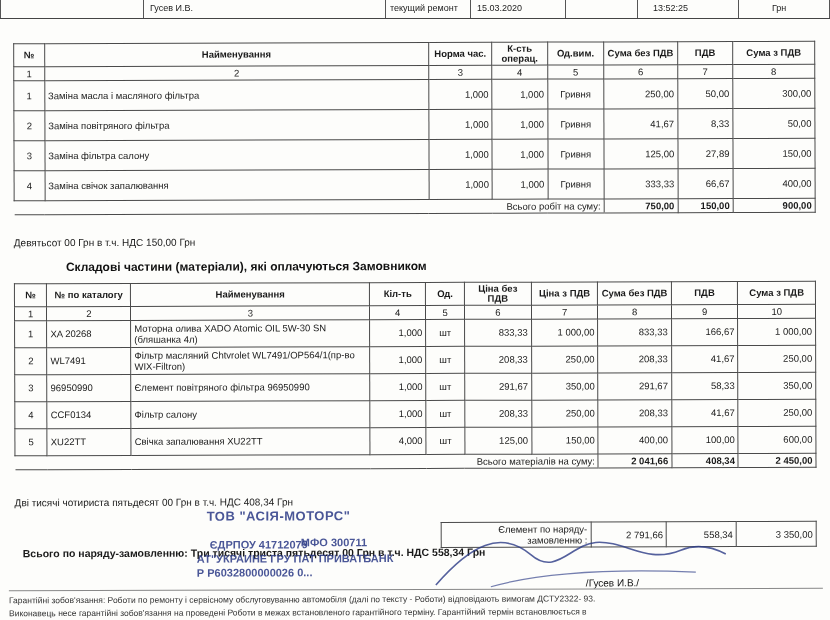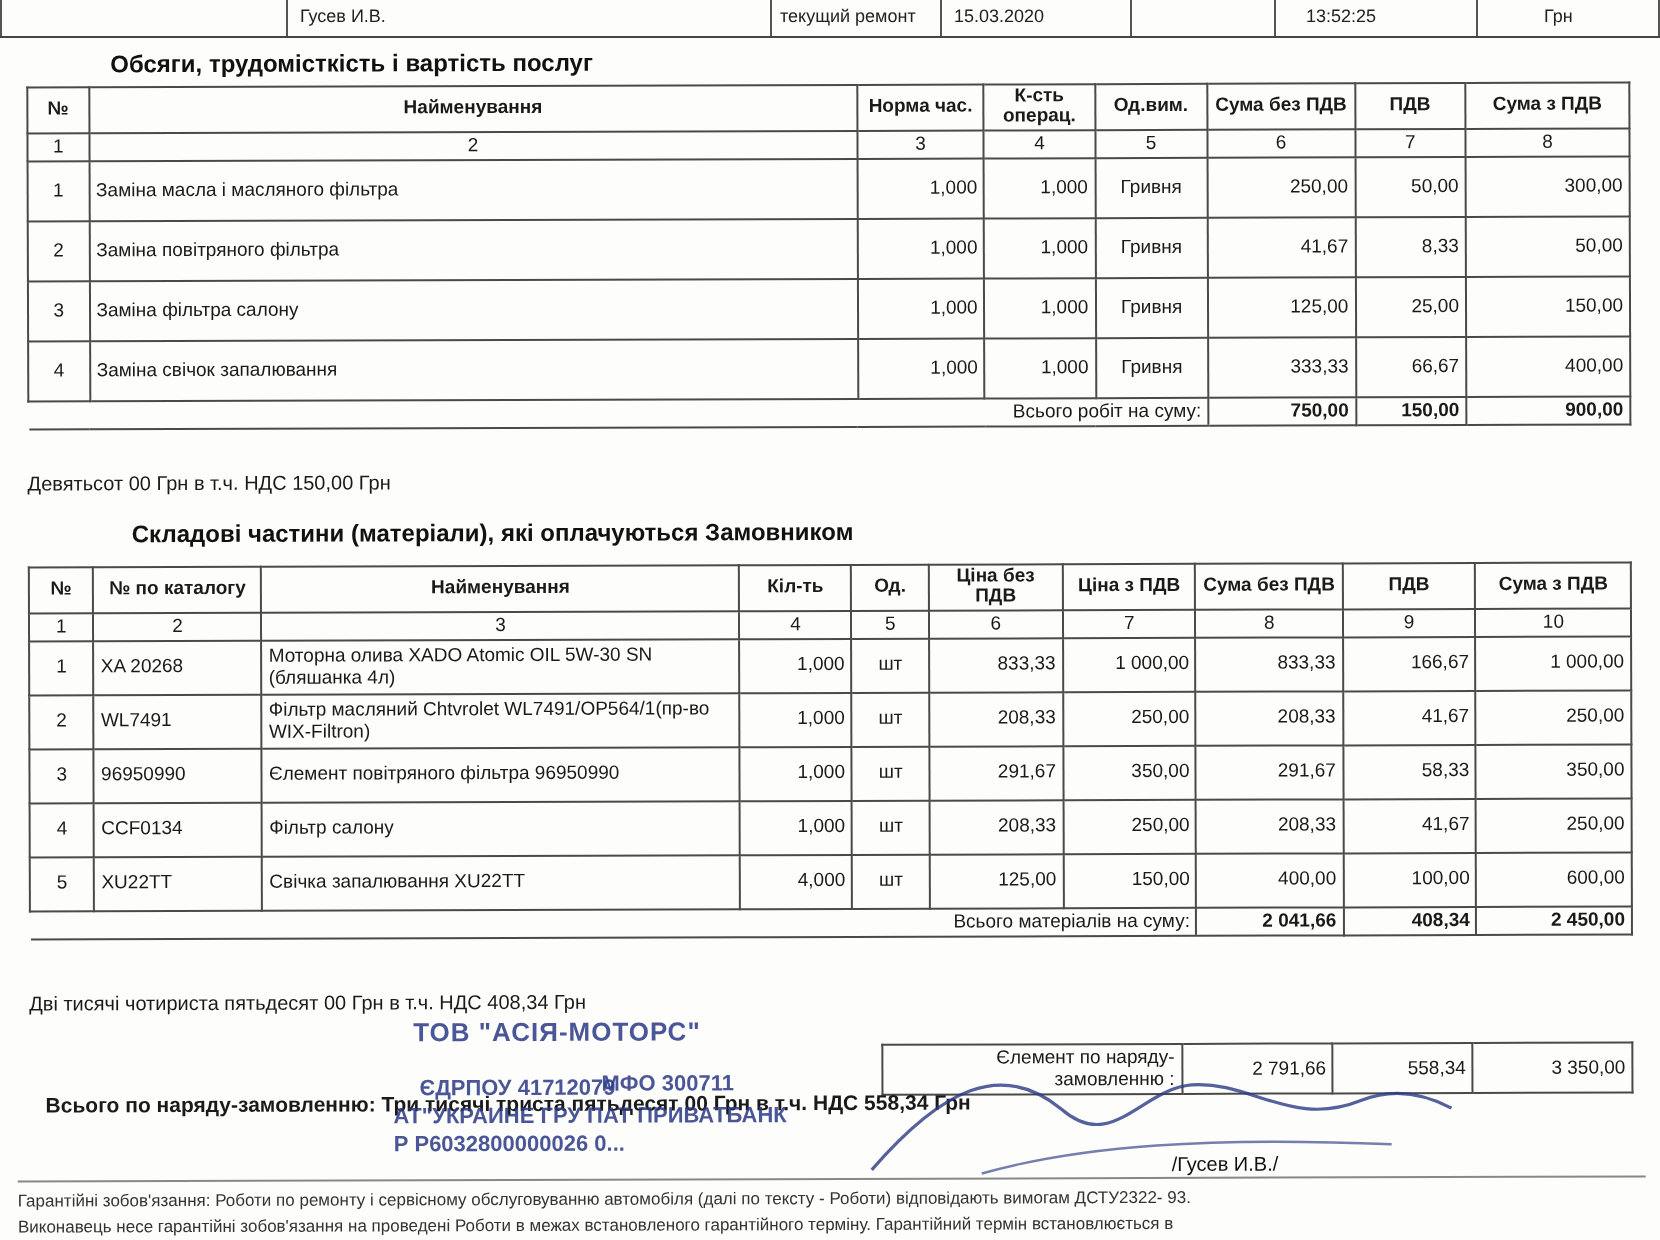--- a/index.html
+++ b/index.html
@@ -152,21 +152,20 @@
     <div class="cellline" style="left:829px;"></div>
     <div class="t" style="left:150px;">Гусев И.В.</div>
     <div class="t" style="left:390px;">текущий ремонт</div>
     <div class="t" style="left:477px;">15.03.2020</div>
     <div class="t" style="left:653px;">13:52:25</div>
     <div class="t" style="left:772px;">Грн</div>
   </div>
 
   <div class="skew-wrap">
 
-  <div class="section-title" style="left:56px; top:24px;">Обсяги, трудомісткість і вартість послуг</div>
 
   <table class="doc" id="services-table" style="left:14px; top:42px; width:802px;">
     <colgroup>
       <col style="width:30px">
       <col style="width:375px">
       <col style="width:62px">
       <col style="width:54px">
       <col style="width:55px">
       <col style="width:72px">
       <col style="width:54px">
@@ -215,21 +214,21 @@
             <td class="r" style="height: 27px;">8,33</td>
             <td class="r" style="height: 27px;">50,00</td>
           </tr>
           <tr>
             <td class="c" style="height: 27px;">3</td>
             <td class="l" style="height: 27px;">Заміна фільтра салону</td>
             <td class="r" style="height: 27px;">1,000</td>
             <td class="r" style="height: 27px;">1,000</td>
             <td class="c" style="height: 27px;">Гривня</td>
             <td class="r" style="height: 27px;">125,00</td>
-            <td class="r" style="height: 27px;">25,00</td>
+            <td class="r" style="height: 27px;">27,89</td>
             <td class="r" style="height: 27px;">150,00</td>
           </tr>
           <tr>
             <td class="c" style="height: 27px;">4</td>
             <td class="l" style="height: 27px;">Заміна свічок запалювання</td>
             <td class="r" style="height: 27px;">1,000</td>
             <td class="r" style="height: 27px;">1,000</td>
             <td class="c" style="height: 27px;">Гривня</td>
             <td class="r" style="height: 27px;">333,33</td>
             <td class="r" style="height: 27px;">66,67</td>

